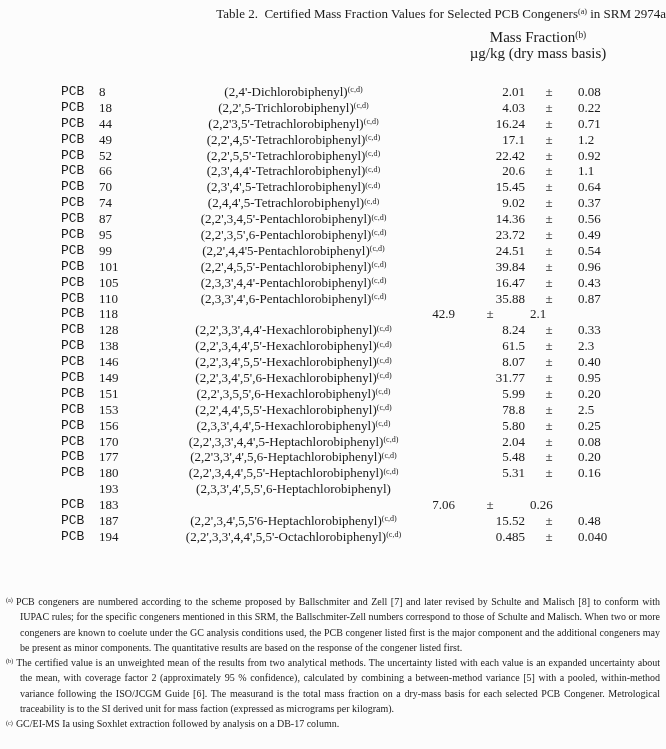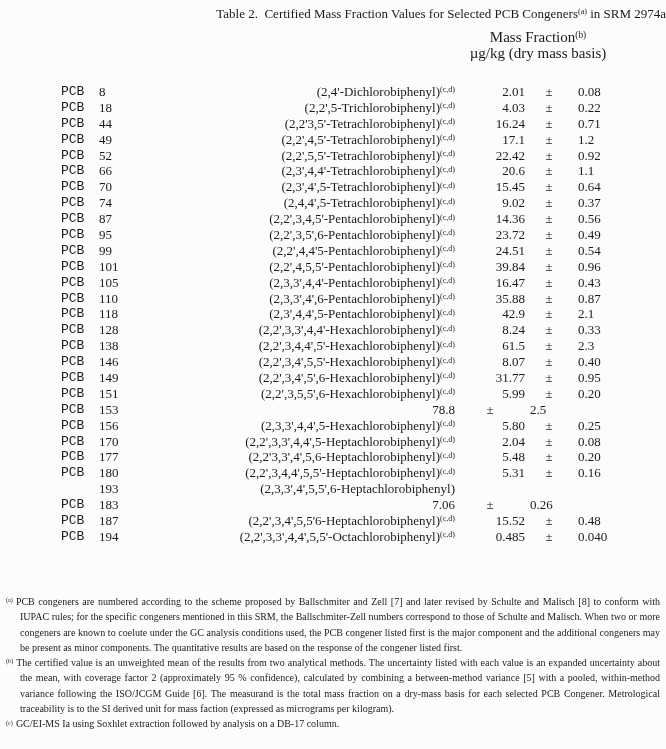--- a/index.html
+++ b/index.html
@@ -40,21 +40,21 @@
   .trow{
     display:grid;
     grid-template-columns:61px 38px 33px 323px 70px 48px 93px;
     height:15.9px;
     font-size:13px;line-height:15.9px;
     white-space:pre;
   }
   .c-margin{}
   .c-prefix{text-align:left;font-family:Liberation Mono, monospace;}
   .c-num{text-align:left;}
-  .c-name{text-align:right;overflow:visible;}
+  .c-name{text-align:center;overflow:visible;}
   .c-val{text-align:right;}
   .c-pm{text-align:center;}
   .c-unc{text-align:left;padding-left:5px;}
   
   .footnotes{
     position:absolute;top:594px;left:6px;width:654px;
     font-size:10px;line-height:15.3px;
   }
   .footnote{
     text-align:justify;
@@ -213,21 +213,20 @@
       <span class="c-name"><span>(2,3,3',4',6-Pentachlorobiphenyl)</span><sup>(c,d)</sup></span>
       <span class="c-val">35.88</span>
       <span class="c-pm">±</span>
       <span class="c-unc">0.87</span>
     </div>
 
     <div class="trow">
       <span class="c-margin"></span>
       <span class="c-prefix">PCB</span>
       <span class="c-num">118</span>
-      <span class="c-name"><span>(2,3',4,4',5-Pentachlorobiphenyl)</span><sup>(c,d)</sup></span>
       <span class="c-val">42.9</span>
       <span class="c-pm">±</span>
       <span class="c-unc">2.1</span>
     </div>
 
     <div class="trow">
       <span class="c-margin"></span>
       <span class="c-prefix">PCB</span>
       <span class="c-num">128</span>
       <span class="c-name"><span>(2,2',3,3',4,4'-Hexachlorobiphenyl)</span><sup>(c,d)</sup></span>
@@ -273,20 +272,21 @@
       <span class="c-name"><span>(2,2',3,5,5',6-Hexachlorobiphenyl)</span><sup>(c,d)</sup></span>
       <span class="c-val">5.99</span>
       <span class="c-pm">±</span>
       <span class="c-unc">0.20</span>
     </div>
 
     <div class="trow">
       <span class="c-margin"></span>
       <span class="c-prefix">PCB</span>
       <span class="c-num">153</span>
+      <span class="c-name"><span>(2,2',4,4',5,5'-Hexachlorobiphenyl)</span><sup>(c,d)</sup></span>
       <span class="c-val">78.8</span>
       <span class="c-pm">±</span>
       <span class="c-unc">2.5</span>
     </div>
 
     <div class="trow">
       <span class="c-margin"></span>
       <span class="c-prefix">PCB</span>
       <span class="c-num">156</span>
       <span class="c-name"><span>(2,3,3',4,4',5-Hexachlorobiphenyl)</span><sup>(c,d)</sup></span>

